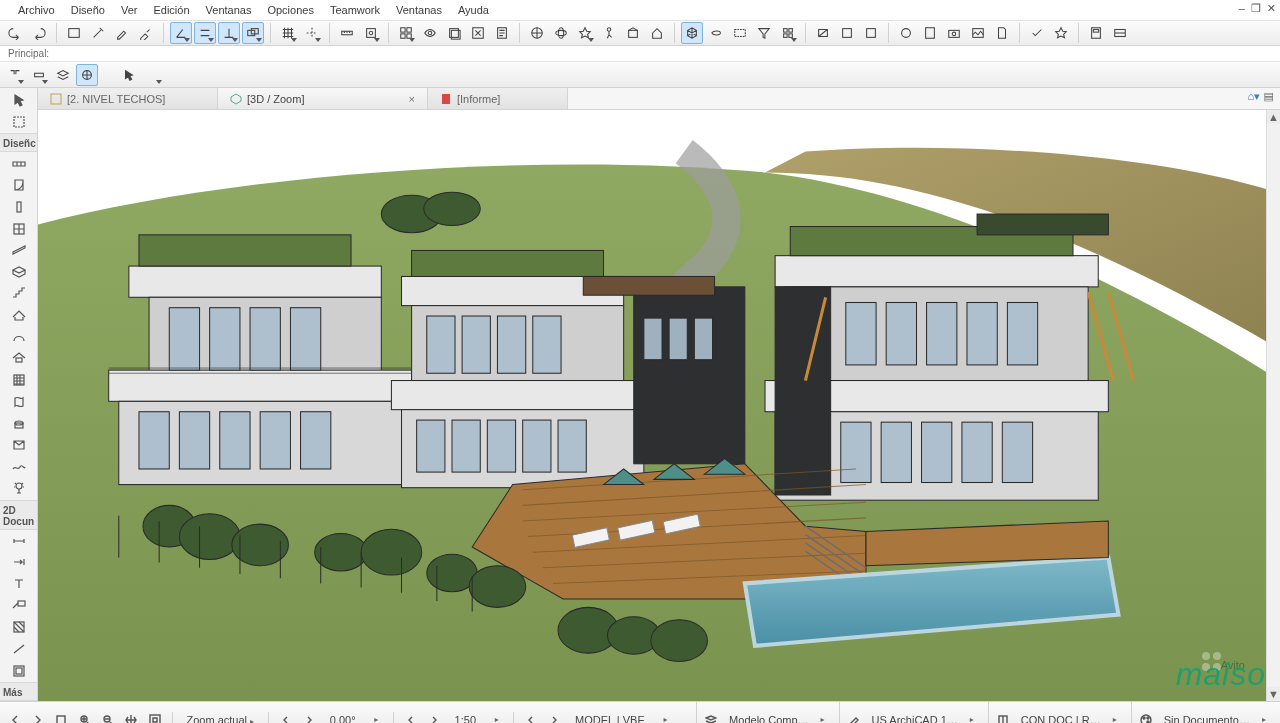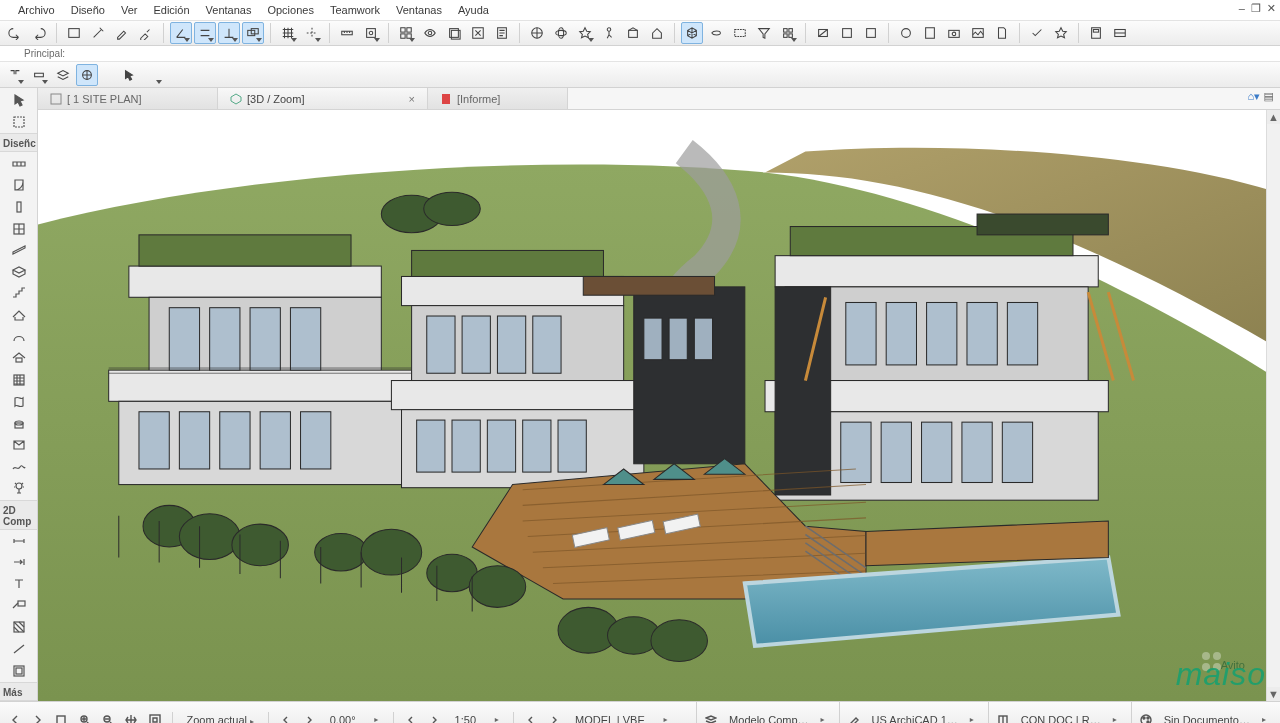--- a/index.html
+++ b/index.html
@@ -12,21 +12,21 @@
 
 
 .toolbar { display: flex; align-items: center; height: 26px; background: linear-gradient(#fcfcfc,#ececec); border-top: 1px solid #e3e3e3; border-bottom: 1px solid #d2d2d2; padding: 0 4px; gap: 2px; }
 .tool-btn { width: 22px; height: 22px; display: flex; align-items: center; justify-content: center; border: 1px solid transparent; border-radius: 2px; color: #4a4a4a; position: relative; }
 .tool-btn.active { background: #cfe6fb; border-color: #7fb3e0; }
 .tool-btn .caret { position: absolute; right: 1px; bottom: 1px; width: 0; height: 0; border-left: 3px solid transparent; border-right: 3px solid transparent; border-top: 4px solid #555; }
 .tool-sep { width: 1px; height: 20px; background: #d1d1d1; margin: 0 4px; }
 .tool-btn svg { width: 14px; height: 14px; stroke: #444; stroke-width: 1.2; fill: none; }
 
 
-.dock-label { height: 16px; background: #ffffff; font-size: 10px; color: #6a6a6a; padding-left: 24px; line-height: 16px; border-bottom: 1px solid #e4e4e4; }
+.dock-label { height: 16px; background: #ffffff; font-size: 10px; color: #6a6a6a; padding-left: 8px; line-height: 16px; border-bottom: 1px solid #e4e4e4; }
 
 
 .toolbar2 { display: flex; align-items: center; height: 26px; background: linear-gradient(#fcfcfc,#ececec); padding: 0 4px; gap: 2px; border-bottom: 1px solid #d2d2d2; }
 
 
 .workarea { display: flex; height: calc(723px - 20px - 26px - 16px - 26px - 22px); }
 .left-toolbox { width: 38px; background: #f3f3f3; border-right: 1px solid #d4d4d4; display: flex; flex-direction: column; align-items: center; padding-top: 2px; gap: 1px; overflow: hidden; }
 .left-toolbox .section-label { font-size: 10px; font-weight: 600; color: #555; padding: 4px 0 2px; width: 100%; text-align: left; padding-left: 3px; background: #eaeaea; border-top: 1px solid #d8d8d8; border-bottom: 1px solid #d8d8d8; }
 .left-toolbox .tbx-btn { width: 30px; height: 22px; display: flex; align-items: center; justify-content: center; color: #555; border: 1px solid transparent; border-radius: 2px; }
 .left-toolbox .tbx-btn svg { width: 16px; height: 16px; stroke: #555; stroke-width: 1.2; fill: none; }
@@ -467,21 +467,21 @@
         <svg viewBox="0 0 16 16">
           <path d="M2 10c2-4 5 2 7-2s4 3 5 0"></path>
         </svg>
       </div>
     <div class="tbx-btn">
         <svg viewBox="0 0 16 16">
           <circle cx="8" cy="6" r="3"></circle>
           <path d="M8 9v4M6 13h4M4 3l1 1M12 3l-1 1M3 7h1M12 7h1"></path>
         </svg>
       </div>
-    <div class="section-label">2D Comp</div>
+    <div class="section-label">2D Docun</div>
     <div class="tbx-btn">
         <svg viewBox="0 0 16 16">
           <path d="M3 8h10M3 6v4M13 6v4"></path>
         </svg>
       </div>
     <div class="tbx-btn">
         <svg viewBox="0 0 16 16">
           <path d="M3 8h8l-2-2M11 8l-2 2M13 5v6"></path>
         </svg>
       </div>
@@ -513,23 +513,23 @@
           <rect x="5" y="5" width="6" height="6"></rect>
         </svg>
       </div>
     <div class="section-label">Más</div>
   </div>
 
   <div class="viewarea">
     <div class="tabs-row">
       <div class="tab inactive">
         <span class="tab-icon"><svg viewBox="0 0 12 12">
-              <rect x="1" y="1" width="10" height="10" fill="none" stroke="#888"></rect>
+              <rect x="1" y="1" width="10" height="10" fill="none" stroke="#c7a24a"></rect>
             </svg></span>
-        <span>[ 1 SITE PLAN]</span>
+        <span>[2. NIVEL TECHOS]</span>
       </div>
       <div class="tab" style="min-width:210px">
         <span class="tab-icon"><svg viewBox="0 0 12 12">
               <path d="M1 4l5-3 5 3v4l-5 3-5-3z" fill="none" stroke="#5a8"></path>
             </svg></span>
         <span>[3D / Zoom]</span>
         <span class="tab-close">×</span>
       </div>
       <div class="tab inactive" style="min-width:140px">
         <span class="tab-icon"><svg viewBox="0 0 12 12">

